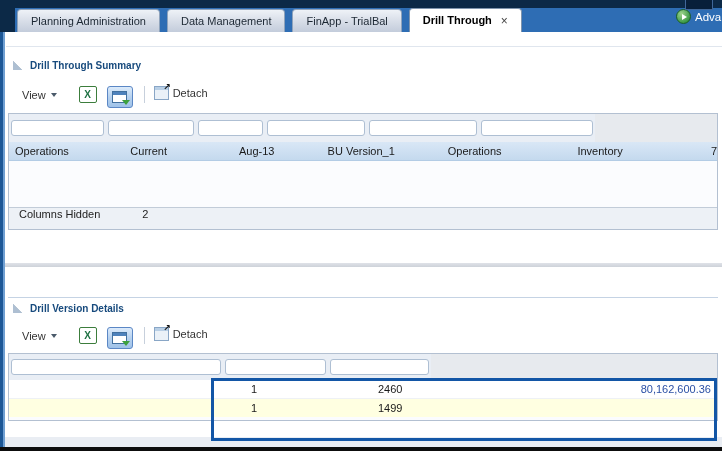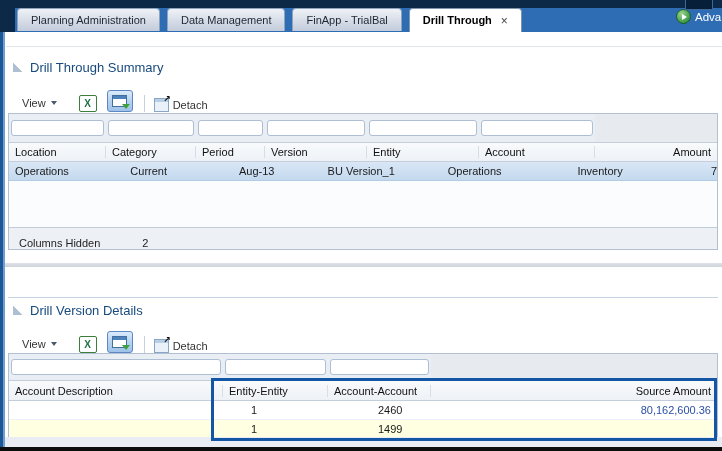--- a/index.html
+++ b/index.html
@@ -5,21 +5,21 @@
   html,body{margin:0;padding:0;}
   body{
     width:722px;height:451px;overflow:hidden;position:relative;
     font-family:"Liberation Sans","DejaVu Sans",sans-serif;font-size:11px;color:#1a1a1a;
     background:#ffffff;
   }
   
   .tabbar{position:absolute;left:0;top:0;width:722px;height:32px;background:#2e6db4;}
   .tabbar-topstrip{position:absolute;left:0;top:0;width:722px;height:8px;background:#0c2947;}
   .tabbar-leftdark{position:absolute;left:0;top:0;width:15px;height:32px;background:#0c2947;}
-  .tabs{position:absolute;left:17px;bottom:0;display:flex;align-items:flex-start;gap:7px;}
+  .tabs{position:absolute;left:17px;bottom:0;display:flex;align-items:center;gap:7px;}
   .tab{
     height:22px;line-height:22px;padding:0 13px;border-radius:4px 4px 0 0;
     background:linear-gradient(180deg,#eef2f7 0%,#d6dce7 55%,#c3ccdb 100%);
     border:1px solid #8fa3bc;border-bottom:none;color:#1c2733;white-space:nowrap;cursor:default;
   }
   .tab.active{
     background:#ffffff;font-weight:bold;color:#000;height:23px;line-height:23px;
     border-color:#7f94ad;display:flex;align-items:center;gap:9px;
   }
   .tab-close{font-weight:normal;color:#444;font-size:12px;line-height:10px;}
@@ -40,23 +40,23 @@
   .corner-btn{position:absolute;left:685px;top:0;width:26px;height:9px;background:#081f3a;border:1px solid #40679a;border-top:none;}
   
   .left-strip{position:absolute;left:0;top:32px;width:3px;height:415px;background:#1d5796;}
   .left-strip2{position:absolute;left:3px;top:32px;width:2px;height:415px;background:#6f9fd2;}
   .topline{position:absolute;left:6px;top:46px;width:716px;height:1px;background:#e0e6ee;}
   .bottom-gap{position:absolute;left:5px;top:437px;width:717px;height:10px;background:#e9edf3;}
   .bottom-bar{position:absolute;left:0;top:447px;width:722px;height:4px;background:#0d0d0d;}
   
   .panel-title{position:absolute;display:flex;align-items:center;gap:8px;}
   .disclosure{width:0;height:0;border-bottom:9px solid #aebfd2;border-right:9px solid transparent;filter:drop-shadow(0 0 0.5px #7e93ab);}
-  .panel-title-text{font-weight:normal;font-size:13px;color:#174a7d;}
-  
-  .toolbar{position:absolute;left:18px;display:flex;align-items:flex-end;height:26px;}
+  .panel-title-text{font-weight:bold;font-size:10px;color:#174a7d;}
+  
+  .toolbar{position:absolute;left:18px;display:flex;align-items:flex-start;height:26px;}
   .view-btn{display:flex;align-items:center;gap:5px;color:#333;padding:3px 4px;cursor:default;}
   .view-caret{width:0;height:0;border-top:4px solid #4a5a6a;border-left:3.5px solid transparent;border-right:3.5px solid transparent;}
   .excel-btn{width:16px;height:15px;margin-left:18px;background:#fff;border:1px solid #3c7d3c;border-radius:2px;
     display:flex;align-items:center;justify-content:center;font-weight:bold;font-size:10px;color:#1f7244;}
   .filter-btn{width:24px;height:20px;margin-left:10px;border:1px solid #5b87c5;border-radius:3px;
     background:linear-gradient(180deg,#dcebfb 0%,#b7d2ef 50%,#9fc2e8 100%);
     display:flex;align-items:center;justify-content:center;position:relative;}
   .qbe-grid{width:13px;height:10px;background:#fff;border:1px solid #41709f;position:relative;}
   .qbe-grid::before{content:"";position:absolute;left:0;top:0;right:0;height:3px;background:#4e82bc;}
   .qbe-funnel{position:absolute;right:2px;bottom:2px;width:0;height:0;border-top:5px solid #3da03d;border-left:4px solid transparent;border-right:4px solid transparent;}
@@ -74,21 +74,21 @@
     font-family:inherit;font-size:11px;padding:0 3px;outline:none;}
   .fcell.nofilter{align-self:stretch;background:#e7eaee;}
   .hdr-row{height:18px;background:linear-gradient(180deg,#f8fafc,#eef1f6);border-top:1px solid #c4cedb;border-bottom:1px solid #c4cedb;align-items:center;}
   .hcell{box-sizing:border-box;padding:0 6px;border-right:1px solid #d8dee8;color:#111;white-space:nowrap;overflow:hidden;}
   .hcell:last-child{border-right:none;}
   .drow{height:18px;align-items:center;gap:22px;}
   .dcell{box-sizing:border-box;padding:0 6px;white-space:nowrap;overflow:hidden;}
   .num{text-align:right;}
   .sel-row{background:linear-gradient(180deg,#d9e7f6,#c4d9ee);border-bottom:1px solid #b3cce5;}
   .empty-body{background:#fbfcfe;}
-  .grid-footer{height:21px;background:#edf1f6;border-top:1px solid #c2ccd8;display:flex;align-items:flex-end;}
+  .grid-footer{height:21px;background:#edf1f6;border-top:1px solid #c2ccd8;display:flex;align-items:flex-start;}
   .footer-label{padding-left:10px;color:#222;}
   .footer-value{margin-left:42px;color:#222;}
   .row-yellow{background:#ffffe1;}
   .row-white{background:#ffffff;border-bottom:1px solid #eef1f5;}
   .amt-link{color:#2b50a5;}
   .details-topline{position:absolute;left:8px;top:297px;width:710px;height:1px;background:#c5d3e4;}
   .splitter{position:absolute;left:5px;top:263px;width:717px;height:4px;background:linear-gradient(180deg,#dfe2e8,#cdd2d9);}
   .highlight-box{position:absolute;border:3px solid #1356a6;pointer-events:none;z-index:5;}
   
   .sc0{width:97px;} .sc1{width:90px;} .sc2{width:69px;} .sc3{width:102px;} .sc4{width:112px;} .sc5{width:116px;} .sc6{flex:1;}
@@ -152,29 +152,20 @@
 <div class="grid" style="top:113px;">
   <div class="frow filter-row">
     <div class="fcell sc0"><input class="filter-input" value="" style=""></div>
     <div class="fcell sc1"><input class="filter-input" value="" style=""></div>
     <div class="fcell sc2"><input class="filter-input" value="" style=""></div>
     <div class="fcell sc3"><input class="filter-input" value="" style=""></div>
     <div class="fcell sc4"><input class="filter-input" value="" style=""></div>
     <div class="fcell sc5"><input class="filter-input" value="" style=""></div>
     <div class="fcell sc6 nofilter"></div>
   </div>
-  <div class="frow hdr-row">
-    <div class="hcell sc0">Location</div>
-    <div class="hcell sc1">Category</div>
-    <div class="hcell sc2">Period</div>
-    <div class="hcell sc3">Version</div>
-    <div class="hcell sc4">Entity</div>
-    <div class="hcell sc5">Account</div>
-    <div class="hcell sc6 num">Amount</div>
-  </div>
   <div class="frow drow sel-row">
     <div class="dcell sc0">Operations</div>
     <div class="dcell sc1">Current</div>
     <div class="dcell sc2">Aug-13</div>
     <div class="dcell sc3">BU Version_1</div>
     <div class="dcell sc4">Operations</div>
     <div class="dcell sc5">Inventory</div>
     <div class="dcell sc6 num">70,876,041.77</div>
   </div>
   <div class="empty-body" style="height:46px;"></div>
@@ -213,26 +204,20 @@
   </div>
 </div>
 
 <div class="grid" style="top:353px;">
   <div class="frow filter-row" style="height:26px;">
     <div class="fcell dc0"><input class="filter-input" value="" style=""></div>
     <div class="fcell dc1"><input class="filter-input" value="" style=""></div>
     <div class="fcell dc2"><input class="filter-input" value="" style=""></div>
     <div class="fcell dc3 nofilter"></div>
   </div>
-  <div class="frow hdr-row" style="height:19px;">
-    <div class="hcell dc0">Account Description</div>
-    <div class="hcell dc1">Entity-Entity</div>
-    <div class="hcell dc2">Account-Account</div>
-    <div class="hcell dc3 num">Source Amount</div>
-  </div>
   <div class="frow drow row-white">
     <div class="dcell dc0"></div>
     <div class="dcell dc1">1</div>
     <div class="dcell dc2">2460</div>
     <div class="dcell dc3 num amt-link">80,162,600.36</div>
   </div>
   <div class="frow drow row-yellow">
     <div class="dcell dc0"></div>
     <div class="dcell dc1">1</div>
     <div class="dcell dc2">1499</div>

